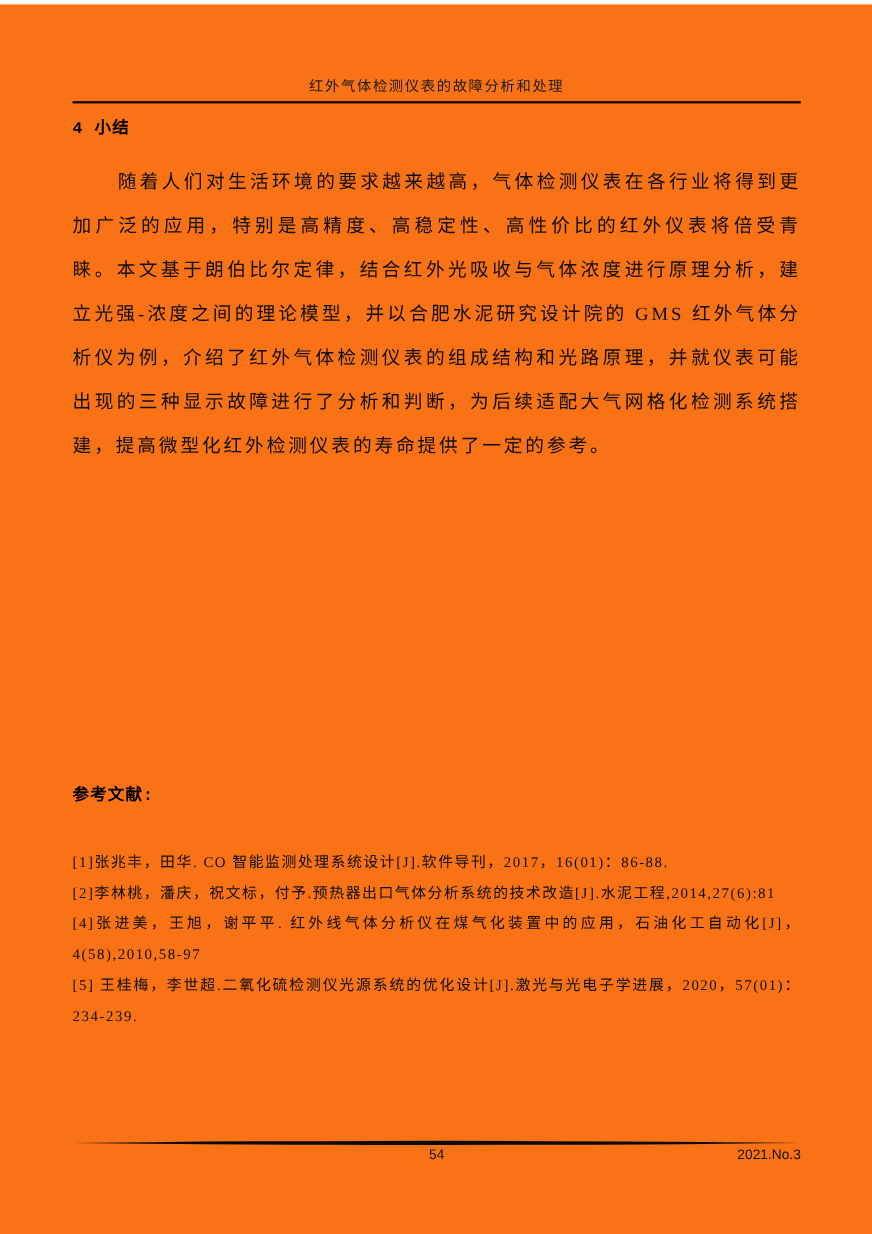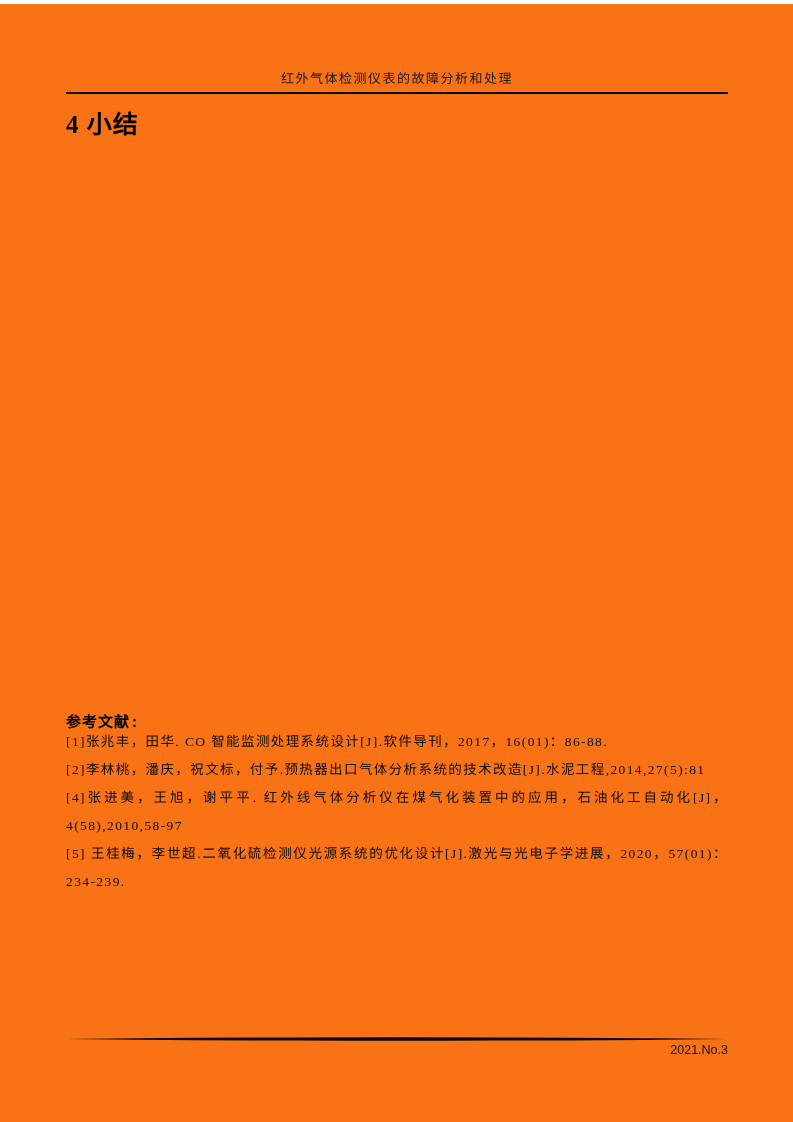--- a/index.html
+++ b/index.html
@@ -39,23 +39,23 @@
     height: 0;
     border-top: 2.5px solid #000000;
   }
 
   
   .section-heading {
     position: absolute;
     top: 100px;
     left: 66px;
     width: 662px;
-    font-family: Liberation Serif, serif;
+    font-family: Liberation Mono, monospace;
     font-weight: bold;
-    font-size: 25px;
+    font-size: 15px;
     letter-spacing: 1px;
     color: #000000;
   }
 
   .body-paragraph {
     position: absolute;
     top: 142px;
     left: 66px;
     width: 662px;
     font-size: 17px;
@@ -75,21 +75,21 @@
     width: 662px;
     font-family: Liberation Mono, monospace;
     font-weight: bold;
     font-size: 15px;
     letter-spacing: 1px;
     color: #000000;
   }
 
   .ref-list {
     position: absolute;
-    top: 724px;
+    top: 766px;
     left: 66px;
     width: 662px;
     font-size: 13.5px;
     line-height: 28px;
     letter-spacing: 1.4px;
     text-align: justify;
     text-justify: inter-ideograph;
     color: #0d0d0d;
   }
 
@@ -133,35 +133,37 @@
 <body>
 
 <div class="page">
 
   <div class="running-title">红外气体检测仪表的故障分析和处理</div>
 
   <div class="header-rule"></div>
 
   <h2 class="section-heading">4 小结</h2>
 
+  <p class="body-paragraph">随着人们对生活环境的要求越来越高，气体检测仪表在各行业将得到更加广泛的应用，特别是高精度、高稳定性、高性价比的红外仪表将倍受青睐。本文基于朗伯比尔定律，结合红外光吸收与气体浓度进行原理分析，建立光强-浓度之间的理论模型，并以合肥水泥研究设计院的 GMS 红外气体分析仪为例，介绍了红外气体检测仪表的组成结构和光路原理，并就仪表可能出现的三种显示故障进行了分析和判断，为后续适配大气网格化检测系统搭建，提高微型化红外检测仪表的寿命提供了一定的参考。</p>
 
   <div class="ref-heading">参考文献:</div>
 
   <div class="ref-list">
     <span class="ref-item">[1]张兆丰，田华. CO 智能监测处理系统设计[J].软件导刊，2017，16(01)：86-88.</span>
-    <span class="ref-item">[2]李林桃，潘庆，祝文标，付予.预热器出口气体分析系统的技术改造[J].水泥工程,2014,27(5):81</span>
+    <span class="ref-item">[2]李林桃，潘庆，祝文标，付予.预热器出口气体分析系统的技术改造[J].水泥工程,2014,27(6):81</span>
     <span class="ref-item">[4]张进美，王旭，谢平平. 红外线气体分析仪在煤气化装置中的应用，石油化工自动化[J]，4(58),2010,58-97</span>
     <span class="ref-item">[5] 王桂梅，李世超.二氧化硫检测仪光源系统的优化设计[J].激光与光电子学进展，2020，57(01)：234-239.</span>
   </div>
 
   <div class="footer-rule">
     <svg viewBox="0 0 662 6" preserveAspectRatio="none" aria-hidden="true">
       <path d="M0,3
                L70,2.3 Q 150,1.5 230,1.4 Q 330,0.9 430,1.4 Q 520,1.5 592,2.3 L662,3
                L592,3.7 Q 520,4.5 430,4.6 Q 330,5.1 230,4.6 Q 150,4.5 70,3.7 Z" fill="#0a0a0a"></path>
     </svg>
   </div>
 
   <div class="footer-row">
+    <span class="footer-page-number">54</span>
     <span class="footer-issue">2021.No.3</span>
   </div>
 
 </div>
 
 </body></html>

